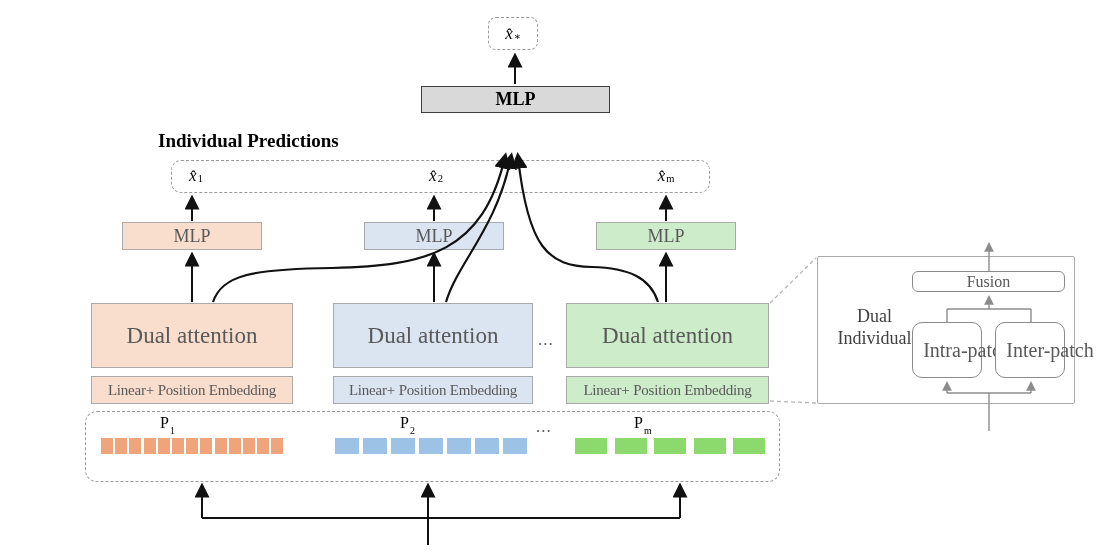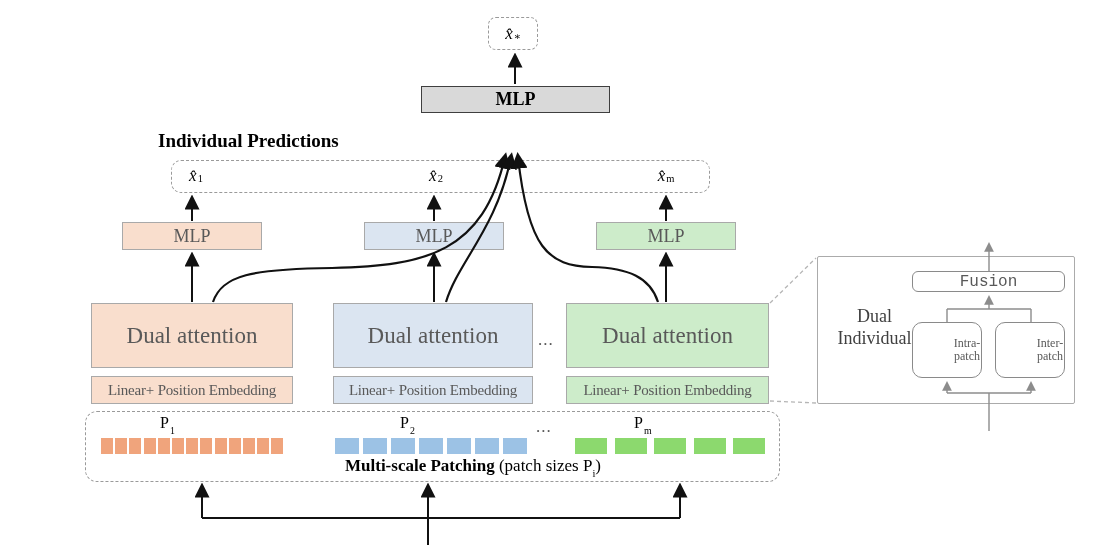--- a/index.html
+++ b/index.html
@@ -46,22 +46,22 @@
   .sq{height:16px;flex:0 0 auto;}
   .s0{left:101px;gap:2.2px;} .s1{left:335px;gap:4px;} .s2{left:575px;gap:7.5px;}
   .msp{position:absolute;left:345px;top:456px;font-size:17px;white-space:nowrap;}
   .msp .b{font-weight:bold;}
   .msp sub{font-size:0.62em;position:relative;top:2px;}
 
   
   .panel{left:817px;top:256px;width:258px;height:148px;border:1.6px solid #ababab;background:#fff;}
   .panel-title{position:absolute;left:822px;top:306px;width:105px;text-align:center;font-size:18px;color:#404040;line-height:1.2;}
   .rounded{border:1.2px solid #8a8a8a;border-radius:8px;background:#fff;color:#595959;text-align:center;}
-  .fusion{left:912px;top:271px;width:153px;height:21px;font-size:16px;border-radius:6px;font-family:Liberation Mono, monospace;}
-  .patchbox{top:322px;width:70px;height:56px;font-size:12px;line-height:1.12;border-radius:10px;flex-direction:column;padding-left:40px;}
+  .fusion{left:912px;top:271px;width:153px;height:21px;font-size:16px;border-radius:6px;}
+  .patchbox{top:322px;width:70px;height:56px;font-size:20px;line-height:1.12;border-radius:10px;flex-direction:row;padding-left:40px;}
   .intra{left:912px;} .inter{left:995px;}
 
   svg.wires{position:absolute;left:0;top:0;width:1098px;height:552px;pointer-events:none;}
 </style>
 </head>
 <body>
 
 <div class="canvas">
 
   <div class="box dashed xstar-box"></div>
@@ -131,21 +131,20 @@
       <div class="sq" style="width: 24px; background-color: rgb(156, 194, 229);"></div>
     </div>
   <div class="squares s2">
       <div class="sq" style="width: 32px; background-color: rgb(140, 217, 110);"></div>
       <div class="sq" style="width: 32px; background-color: rgb(140, 217, 110);"></div>
       <div class="sq" style="width: 32px; background-color: rgb(140, 217, 110);"></div>
       <div class="sq" style="width: 32px; background-color: rgb(140, 217, 110);"></div>
       <div class="sq" style="width: 32px; background-color: rgb(140, 217, 110);"></div>
     </div>
 
-  <div class="msp"><span class="b">Multi-scale Patching</span><span>  (patch sizes P</span><sub>i</sub><span>)</span></div>
 
   <div class="box panel" style="border-radius:2px;"></div>
   <div class="panel-title">
     <div>Dual</div>
     <div>Individual</div>
   </div>
   <div class="box rounded fusion">Fusion</div>
   <div class="box rounded patchbox intra">
     <div>Intra-</div>
     <div>patch</div>

